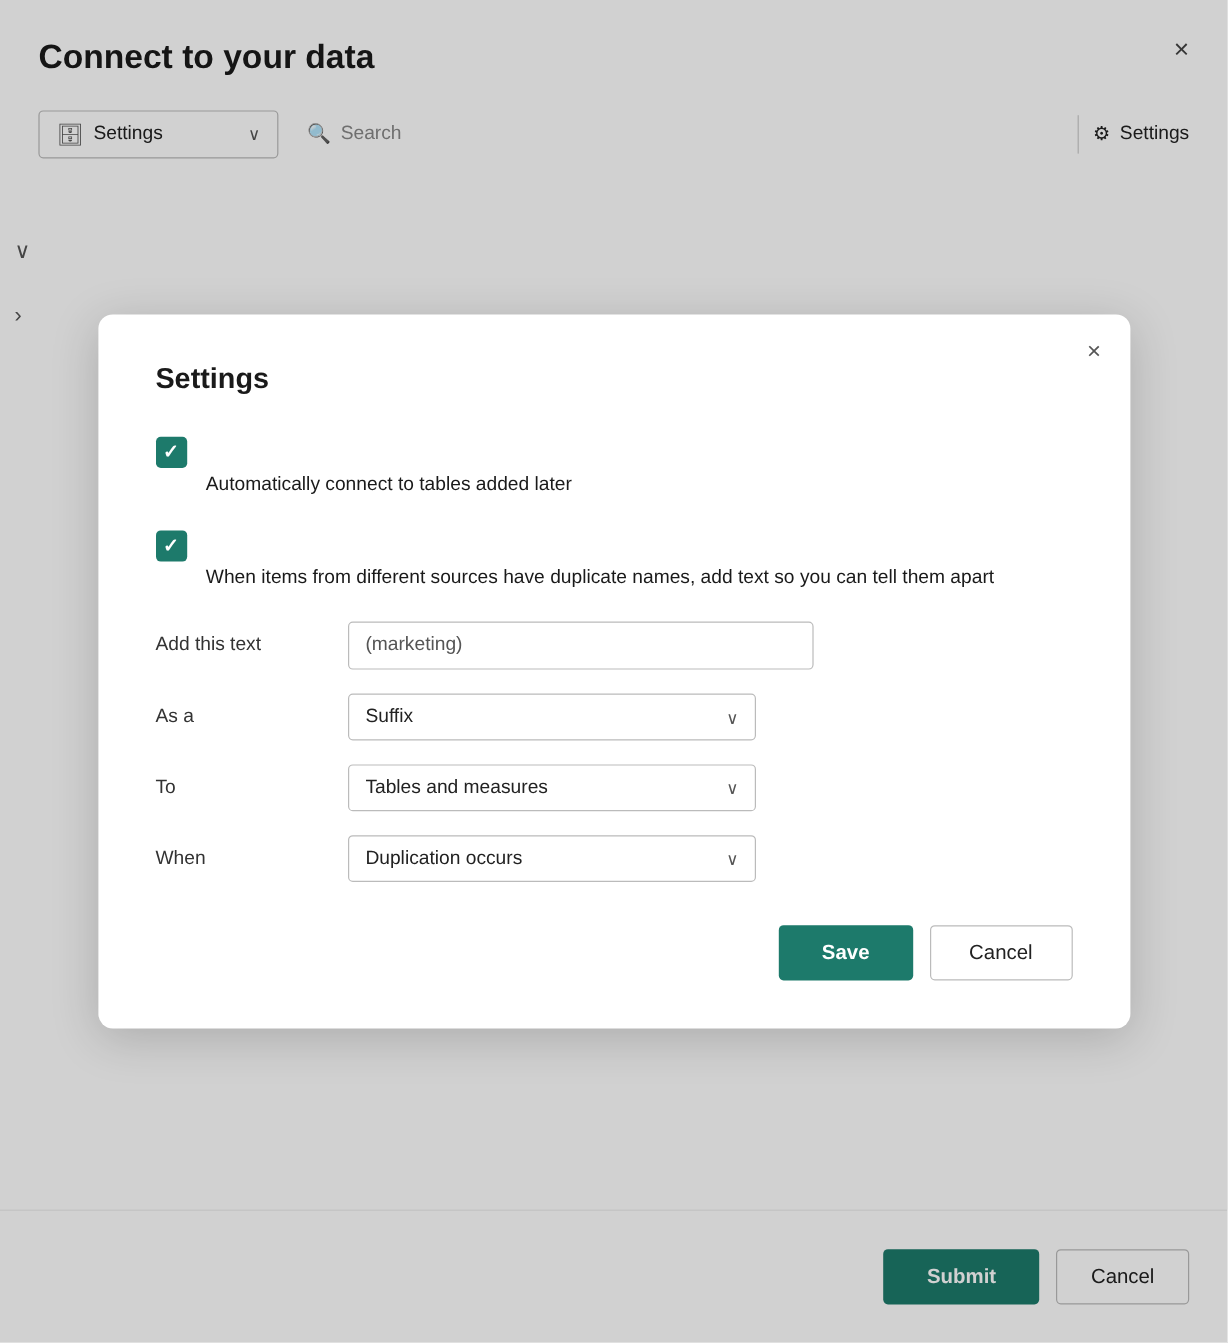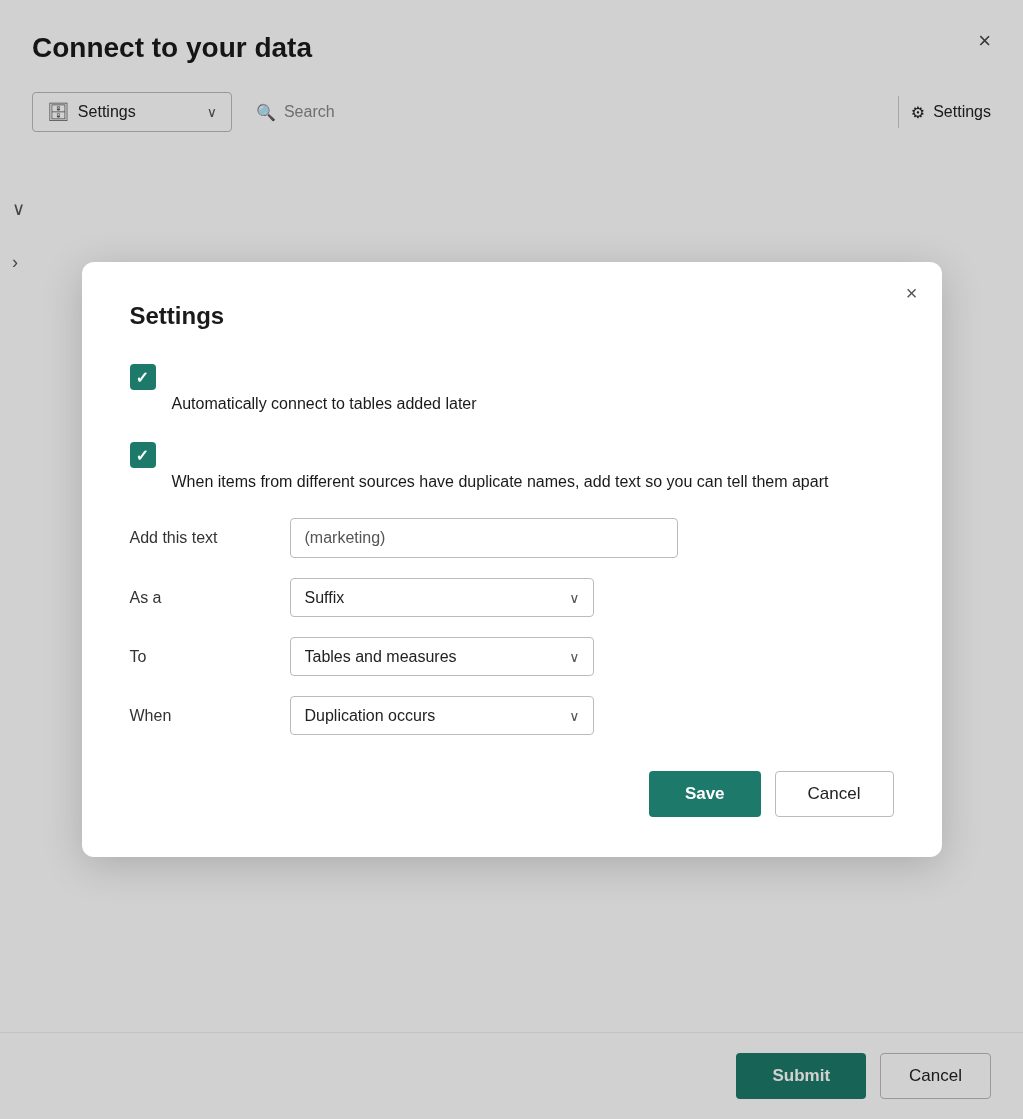--- a/index.html
+++ b/index.html
@@ -196,21 +196,21 @@
       padding: 10px 14px;
       font-size: 16px;
       width: 388px;
       color: #555;
       background: #fff;
       outline: none;
     }
 
     .select-wrapper {
       position: relative;
-      width: 304px;
+      width: 340px;
     }
 
     .select-wrapper select {
       width: 100%;
       border: 1.5px solid #bbb;
       border-radius: 4px;
       padding: 10px 40px 10px 14px;
       font-size: 16px;
       color: #222;
       background: #fff;
@@ -261,21 +261,21 @@
 
     
     .bottom-bar {
       position: absolute;
       bottom: 0;
       left: 0;
       right: 0;
       display: flex;
       justify-content: flex-end;
       gap: 14px;
-      padding: 20px 32px;
+      padding: 32px 32px;
       background: #fff;
       border-top: 1px solid #eee;
     }
 
     .btn-submit {
       background: #1d7a6b;
       color: #fff;
       border: none;
       border-radius: 4px;
       padding: 12px 36px;

